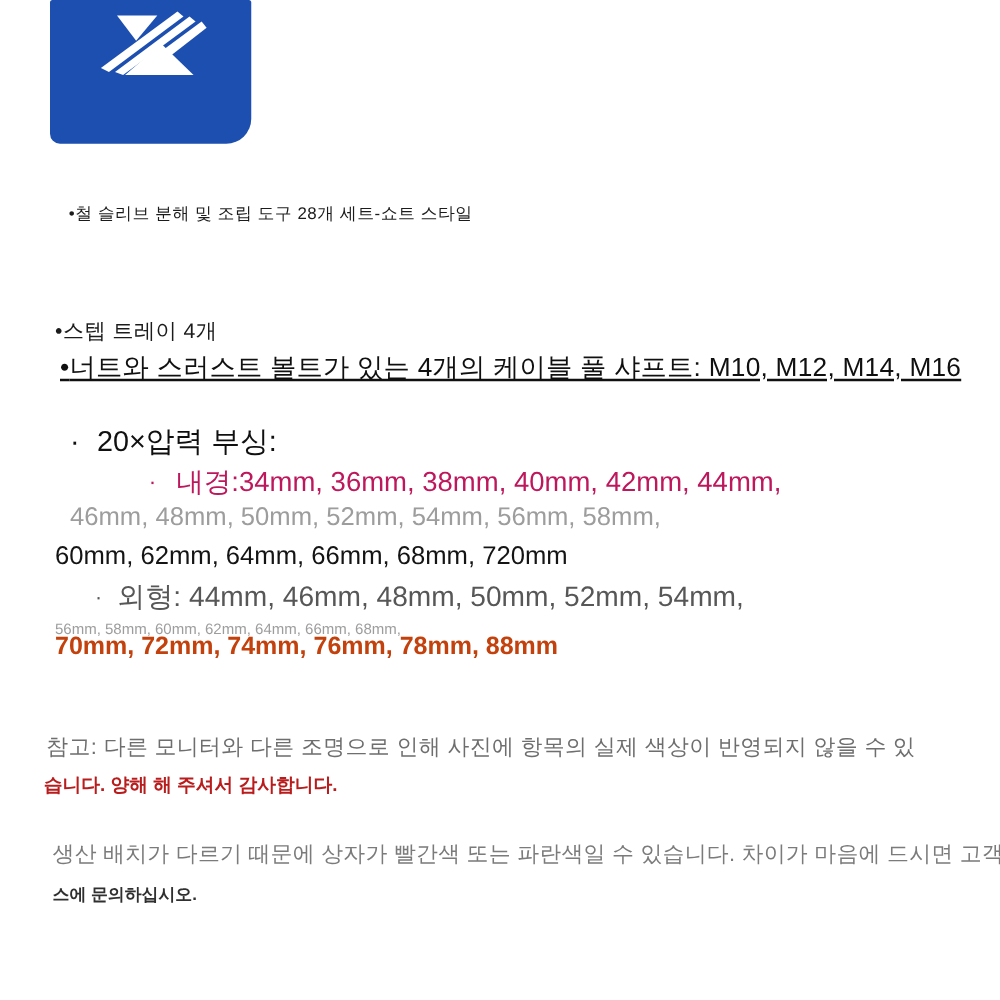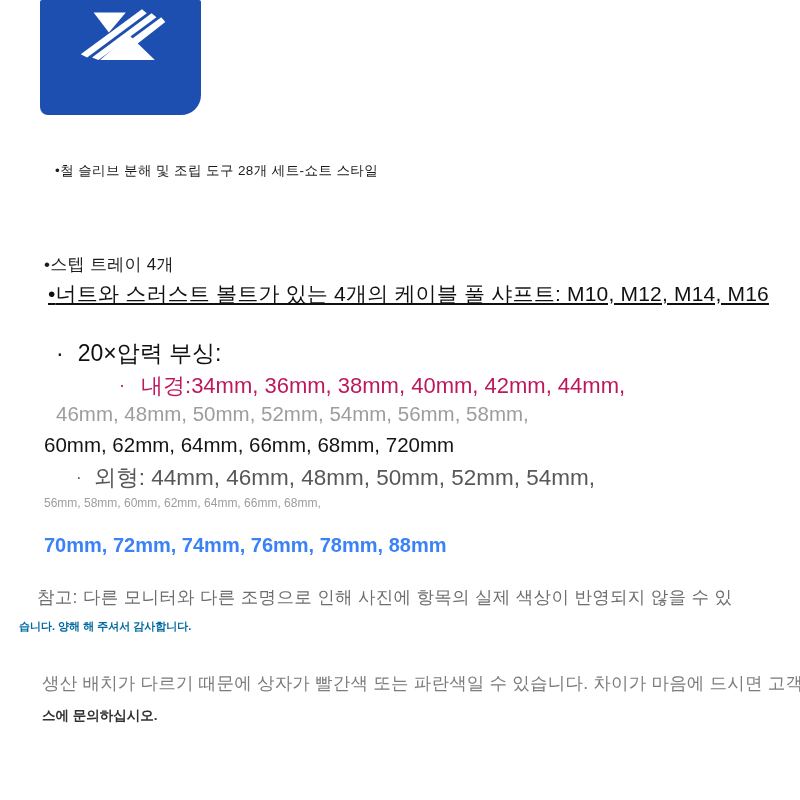--- a/index.html
+++ b/index.html
@@ -29,23 +29,23 @@
   .t3{left:48px;top:280px;font-size:21px;color:#101010;letter-spacing:.2px;text-decoration:underline;}
   .t4{left:56px;top:338px;font-size:23px;color:#101010;}
   .t4 .bl{margin-right:14px;}
   .t5{left:119px;top:371px;font-size:22px;color:#be185d;}
   .t5 .bl{margin-right:16px;font-size:18px;vertical-align:2px;}
   .t6{left:44px;top:402px;font-size:20.5px;color:#9d9d9d;margin-left:12px;}
   .t7{left:44px;top:433px;font-size:20.5px;color:#141414;}
   .t8{left:44px;top:462px;font-size:22.5px;color:#575757;margin-left:32px;}
   .t8 .bl{margin-right:12px;font-size:17px;vertical-align:2px;}
   .t9{left:44px;top:496px;font-size:12px;color:#9d9d9d;}
-  .t10{left:44px;top:534px;font-size:20px;color:#3b82f6;font-weight:600;}
+  .t10{left:44px;top:506px;font-size:20px;color:#c2410c;font-weight:600;}
   .n1{left:37px;top:585px;font-size:17.5px;color:#6e6e6e;letter-spacing:.3px;}
-  .n2{left:19px;top:619px;font-size:11px;color:#0369a1;font-weight:600;}
+  .n2{left:35px;top:619px;font-size:15px;color:#b91c1c;font-weight:600;}
   .b1{left:42px;top:671px;font-size:17.5px;color:#7b7b7b;letter-spacing:.2px;}
   .b2{left:42px;top:707px;font-size:13.5px;color:#303030;font-weight:700;}
 </style>
 </head>
 <body>
 
 <div class="logo-box">
   <svg class="logo-svg" viewBox="0 0 120 72" aria-hidden="true">
     <polygon points="26,8 66,8 45,33"></polygon>
     <polygon points="10,60 86,4 92,9 18,64"></polygon>

